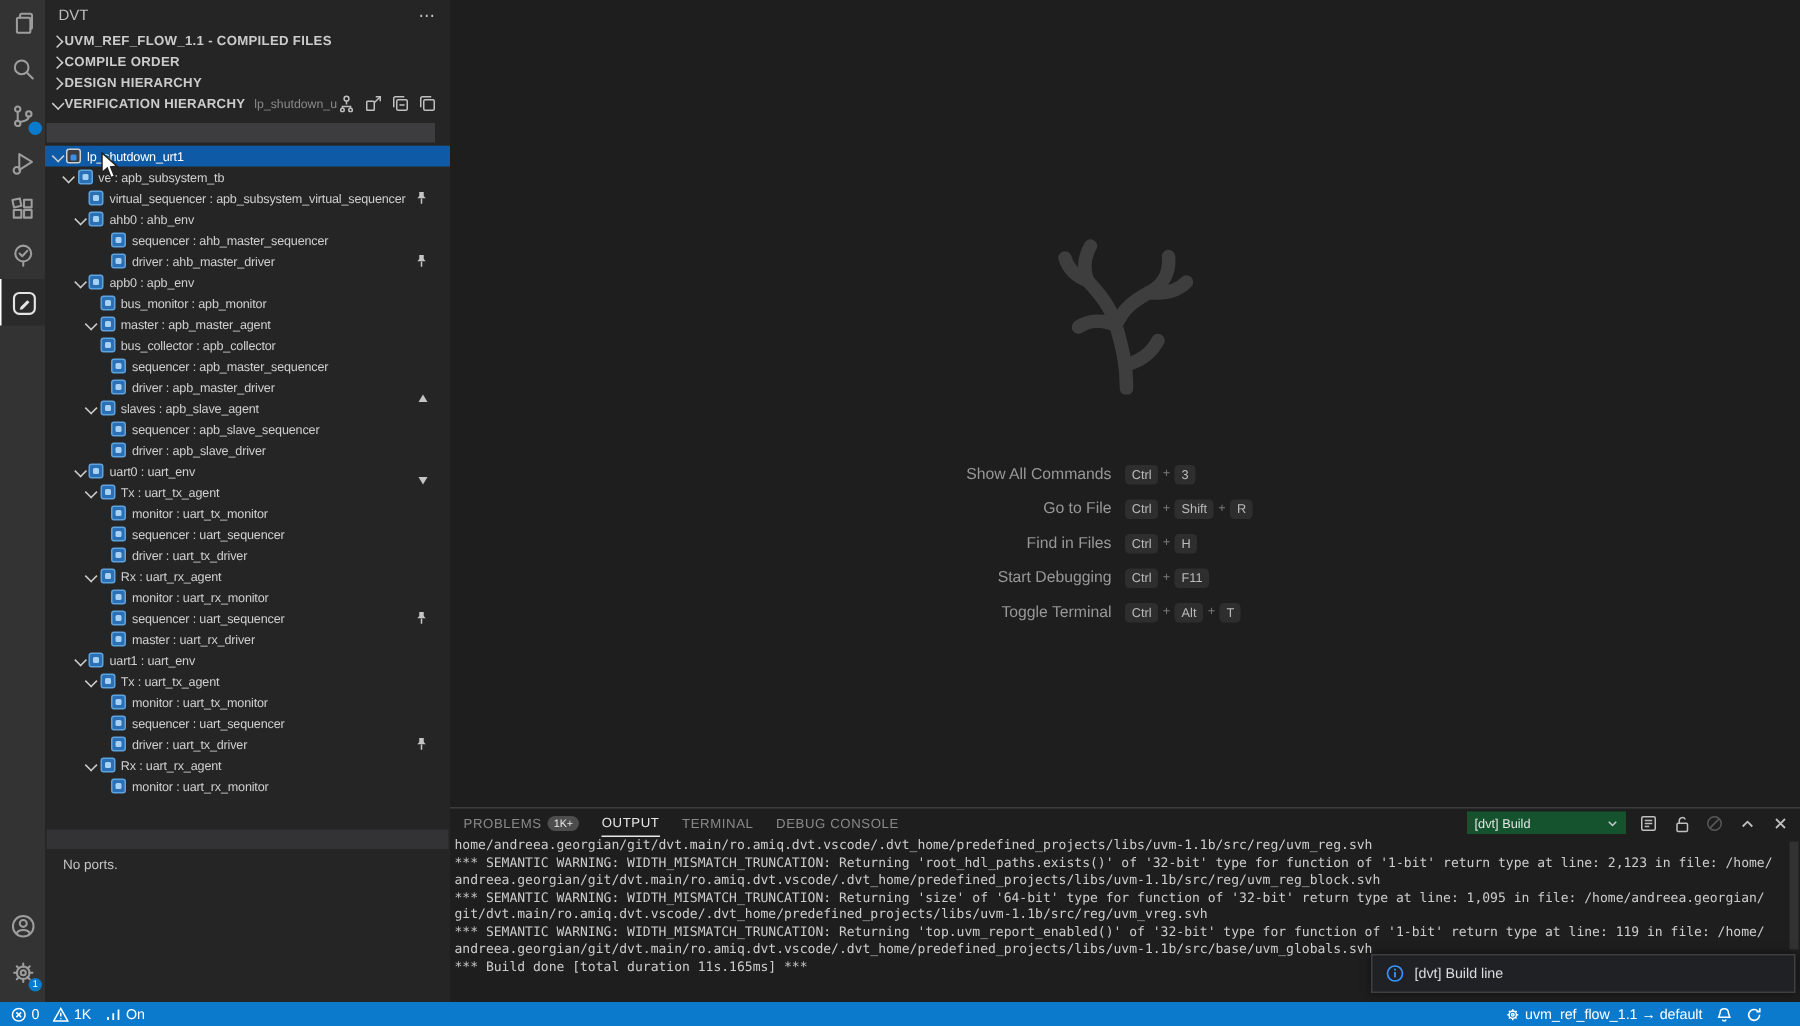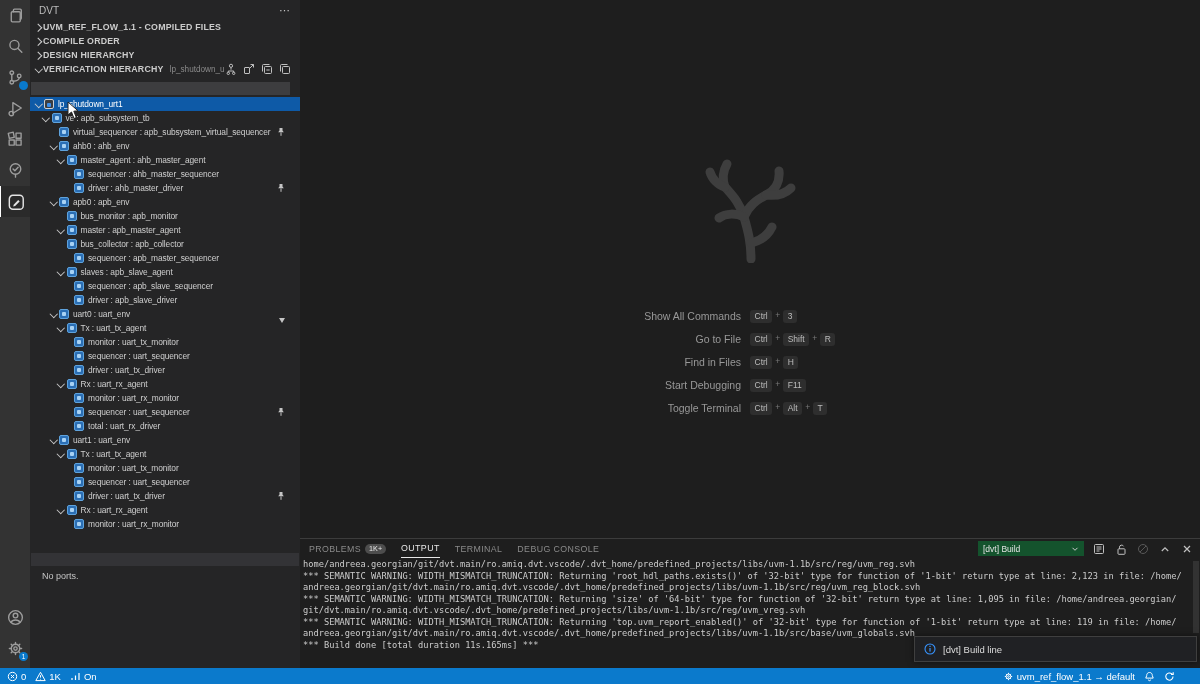--- a/index.html
+++ b/index.html
@@ -278,28 +278,20 @@
           </span>
    </div>
         <div class="trow" style="padding-left:18px">
      <span class="chev exp"></span>
      <span class="ticon comp">
             <i></i>
           </span>
      <span class="tlabel">ahb0 : ahb_env</span>
 
    </div>
-        <div class="trow" style="padding-left:25.5px">
-     <span class="chev exp"></span>
-     <span class="ticon comp">
-            <i></i>
-          </span>
-     <span class="tlabel">master_agent : ahb_master_agent</span>
-
-   </div>
         <div class="trow" style="padding-left:33px">
      <span class="chev none"></span>
      <span class="ticon comp">
             <i></i>
           </span>
      <span class="tlabel">sequencer : ahb_master_sequencer</span>
 
    </div>
         <div class="trow" style="padding-left:33px">
      <span class="chev none"></span>
@@ -347,20 +339,28 @@
 
    </div>
         <div class="trow" style="padding-left:33px">
      <span class="chev none"></span>
      <span class="ticon comp">
             <i></i>
           </span>
      <span class="tlabel">sequencer : apb_master_sequencer</span>
 
    </div>
+        <div class="trow" style="padding-left:33px">
+     <span class="chev none"></span>
+     <span class="ticon comp">
+            <i></i>
+          </span>
+     <span class="tlabel">driver : apb_master_driver</span>
+     <span class="marker"><span class="tri-up"></span></span>
+   </div>
         <div class="trow" style="padding-left:25.5px">
      <span class="chev exp"></span>
      <span class="ticon comp">
             <i></i>
           </span>
      <span class="tlabel">slaves : apb_slave_agent</span>
 
    </div>
         <div class="trow" style="padding-left:33px">
      <span class="chev none"></span>
@@ -445,21 +445,21 @@
               <path d="M2.5 1 h3 v2.6 l1.3 1.6 H1.2 L2.5 3.6 Z" fill="#c5c5c5"></path>
               <path d="M4 5.4 v3.4" stroke="#c5c5c5" stroke-width="1"></path>
             </svg>
           </span>
    </div>
         <div class="trow" style="padding-left:33px">
      <span class="chev none"></span>
      <span class="ticon comp">
             <i></i>
           </span>
-     <span class="tlabel">total : uart_rx_driver</span>
+     <span class="tlabel">master : uart_rx_driver</span>
 
    </div>
         <div class="trow" style="padding-left:18px">
      <span class="chev exp"></span>
      <span class="ticon comp">
             <i></i>
           </span>
      <span class="tlabel">uart1 : uart_env</span>
 
    </div>

